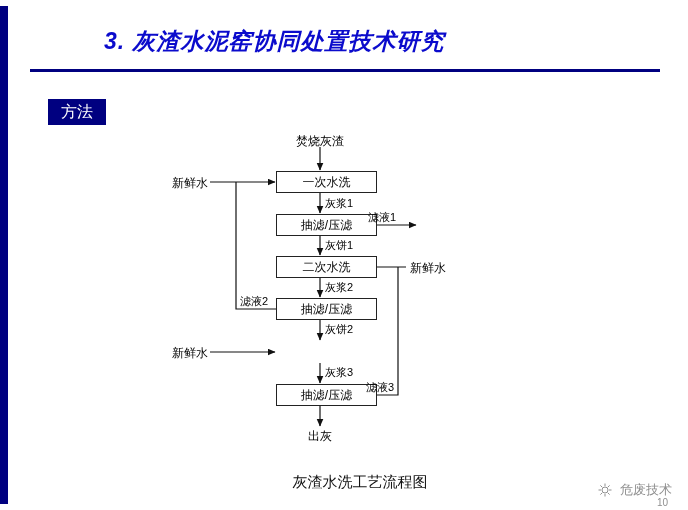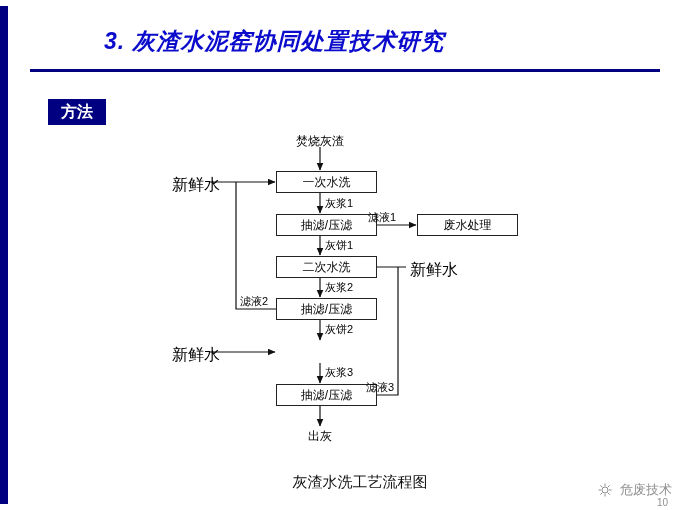--- a/index.html
+++ b/index.html
@@ -21,37 +21,37 @@
     font-size: 23px; font-weight: bold; letter-spacing: 1px;
     color: var(--title, #0000cc); white-space: nowrap; font-style: italic;
   }
   .rule {
     position: absolute; left: 30px; top: 69px; width: 630px; height: 3px;
     background: var(--accent, #000080);
   }
   .badge {
     position: absolute; left: 48px; top: 99px;
     background: var(--accent, #000080); color: #ffffff;
-    font-size: 16px; font-weight: bold; padding: 3px 13px; line-height: 20px;
+    font-size: 16px; font-weight: normal; padding: 3px 13px; line-height: 20px;
   }
 
   .box {
     position: absolute; width: 101px; height: 22px;
     border: 1px solid #222; background: #fff;
     display: flex; align-items: center; justify-content: center;
     font-size: 12px; color: #000;
   }
   .flow-text {
     position: absolute; width: 88px; text-align: center;
     font-size: 12px; color: #000;
   }
   .lbl {
     position: absolute; font-size: 11px; color: #000; white-space: nowrap;
   }
-  .fresh { font-size: 16px; }
+  .fresh { font-size: 12px; }
 
   .caption {
     position: absolute; left: 0; top: 473px; width: 688px;
     text-align: center; font-size: 15px; color: #111; padding-left: 32px;
   }
   .watermark {
     position: absolute; right: 16px; top: 481px;
     display: flex; align-items: center; gap: 8px;
     color: #8f8f8f; font-size: 13px;
   }
@@ -92,21 +92,20 @@
       <path marker-end="url(#arr)" d="M210,352 L275,352"></path>
       <path marker-end="url(#arr)" d="M320,363 L320,383"></path>
       <path marker-end="url(#arr)" d="M320,406 L320,426"></path>
     </g>
   </svg>
 
   <div class="flow-text" style="left:276px; top:133px">焚烧灰渣</div>
 
   <div class="box" style="left:276px; top:171px">一次水洗</div>
   <div class="box" style="left:276px; top:214px">抽滤/压滤</div>
-  <div class="box" style="left:417px; top:214px">废水处理</div>
   <div class="box" style="left:276px; top:256px">二次水洗</div>
   <div class="box" style="left:276px; top:298px">抽滤/压滤</div>
   <div class="box" style="left:276px; top:384px">抽滤/压滤</div>
 
   <div class="flow-text" style="left:276px; top:428px">出灰</div>
 
   <div class="lbl fresh" style="left:172px; top:175px">新鲜水</div>
   <div class="lbl fresh" style="left:410px; top:260px">新鲜水</div>
   <div class="lbl fresh" style="left:172px; top:345px">新鲜水</div>
 

